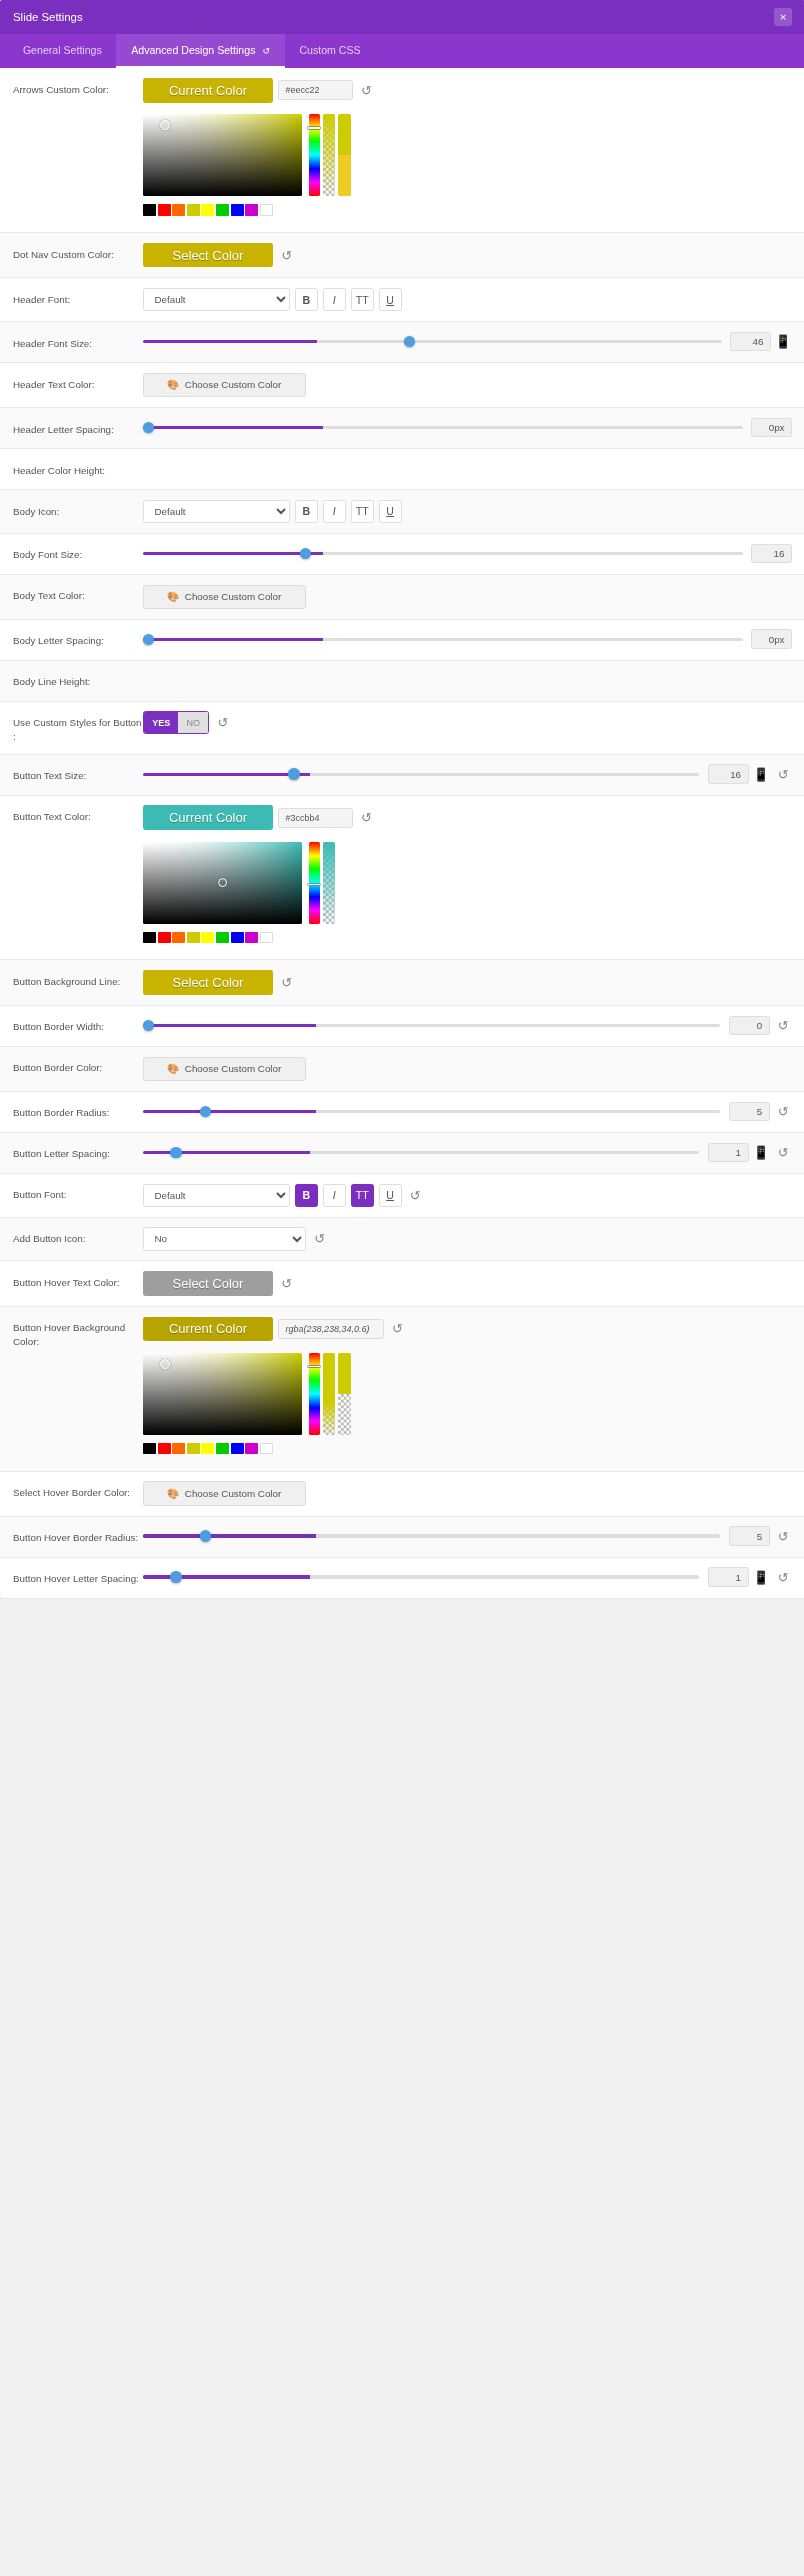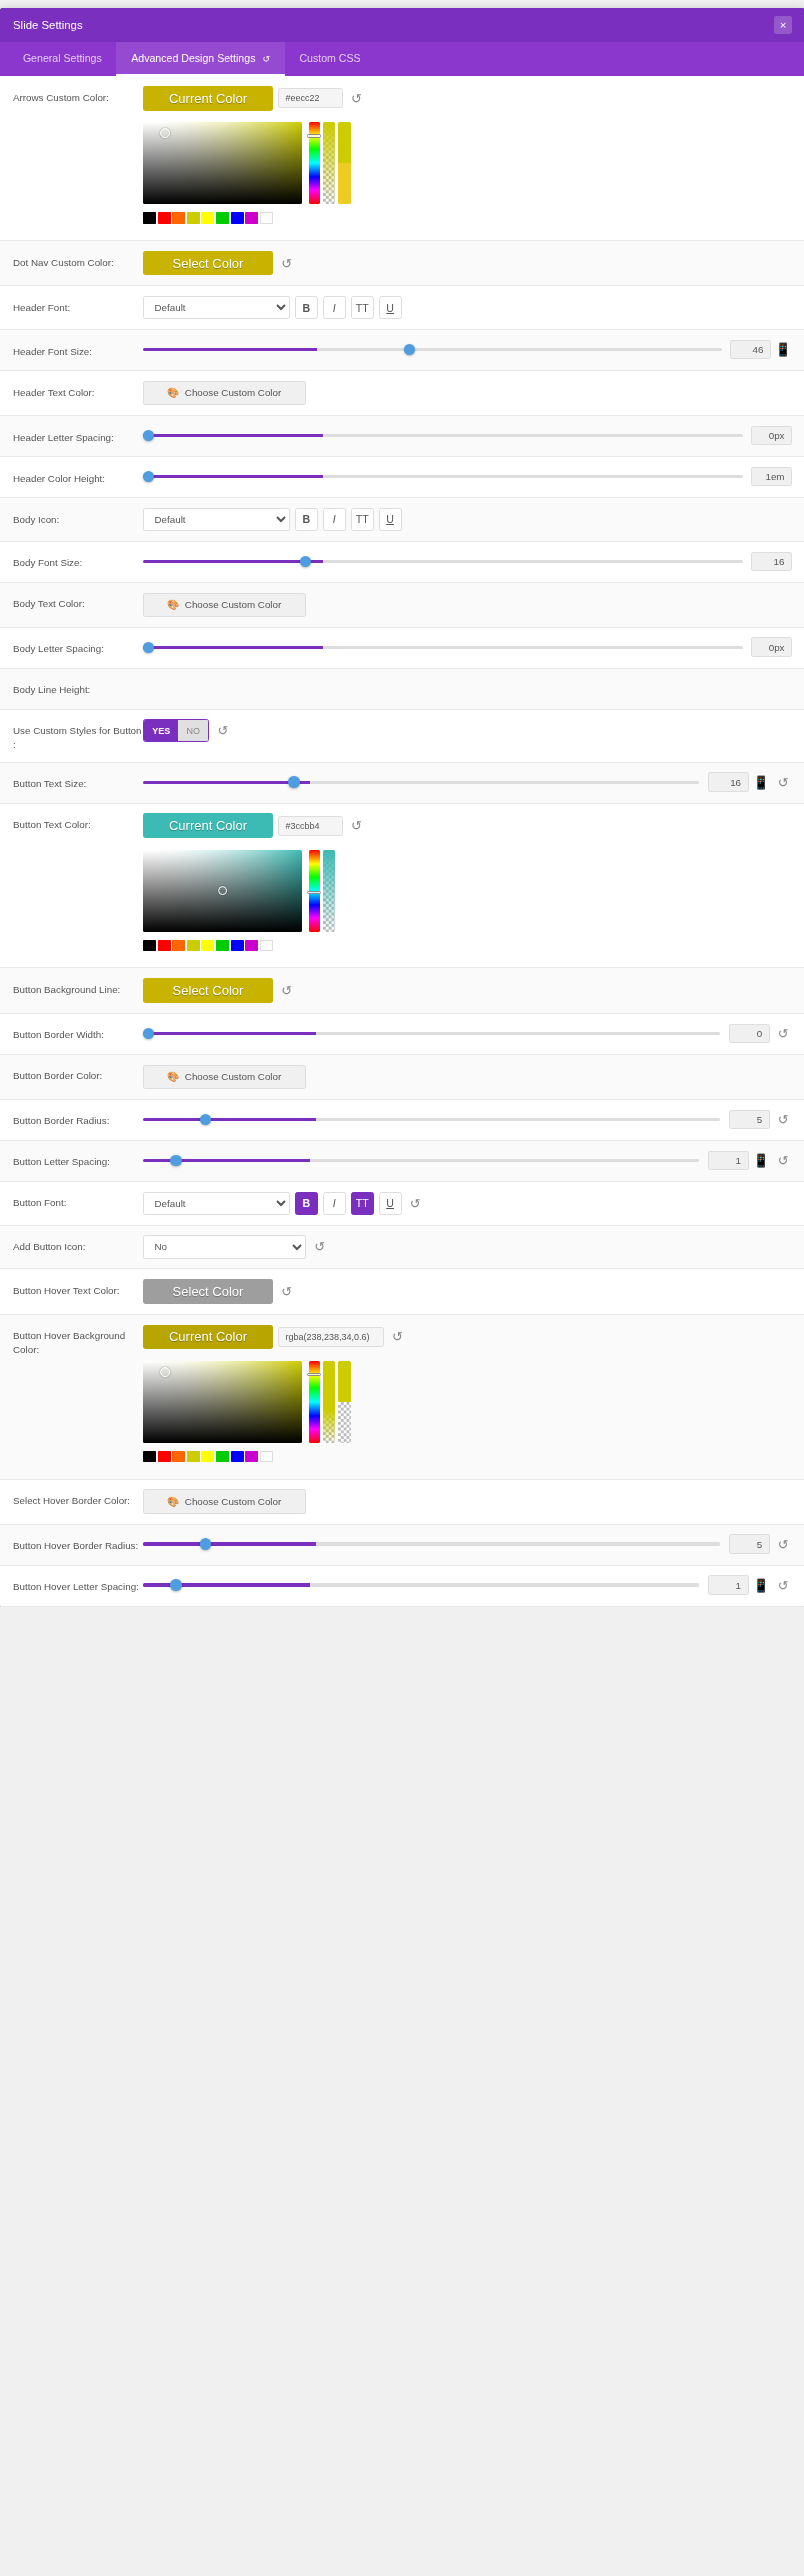--- a/index.html
+++ b/index.html
@@ -8,21 +8,20 @@
       font-size: 10.6px;
       background: #f0f0f0;
       color: #333;
     }
     .window {
       width: 805px;
       background: #0c4a6e;
       border-radius: 3.3px;
       overflow: hidden;
       box-shadow: 0 1.6px 8.2px rgba(0,0,0,0.2);
-      margin-top: 8px;
     }
     .title-bar {
       background: #7b2fbe;
       color: #fff;
       padding: 8.2px 13px;
       display: flex;
       align-items: center;
       justify-content: space-between;
     }
     .title-bar-title {
@@ -111,21 +110,21 @@
     .color-btn.teal { background: #3cbbb4; }
     .color-btn.gray { background: #9e9e9e; }
     .color-btn.yellow-hover { background: #b8a500; }
     .hex-input {
       border: 0.8px solid #ddd;
       background: #f5f5f5;
       padding: 4.1px 6.5px;
       font-size: 9px;
       color: #555;
       border-radius: 2.4px;
-      width: 65px;
+      width: 75px;
     }
     .reset-btn {
       background: none;
       border: none;
       cursor: pointer;
       color: #888;
       font-size: 13px;
       padding: 1.6px 3.3px;
     }
     .gradient-saturation {
@@ -442,26 +441,20 @@
       <div class="setting-control">
         <div class="slider-container">
           <input type="range" class="slider" min="0" max="20" value="0" style="">
           <div class="slider-value">0px</div>
         </div>
       </div>
     </div>
 
     <div class="setting-row">
       <div class="setting-label">Header Color Height:</div>
-      <div class="setting-control">
-        <div class="slider-container">
-          <input type="range" class="slider" min="0" max="5" value="0" step="0.1" style="">
-          <div class="slider-value">1em</div>
-        </div>
-      </div>
     </div>
 
     <div class="setting-row">
       <div class="setting-label">Body Icon:</div>
       <div class="setting-control">
         <select class="font-select">
           <option>Default</option>
         </select>
         <button class="format-btn">
             <b>B</b>
@@ -659,21 +652,21 @@
       <div class="setting-control">
         <button class="color-btn gray">Select Color</button>
         <button class="reset-btn">↺</button>
       </div>
     </div>
 
     <div class="setting-row">
       <div class="setting-label">Button Hover Background Color:</div>
       <div class="setting-control">
         <button class="color-btn yellow-hover">Current Color</button>
-        <input class="hex-input" type="text" value="rgba(238,238,34,0.6)" style="width: 106px;">
+        <input class="hex-input" type="text" value="rgba(238,238,34,0.6)" style="width: 106px; font-style: italic;">
         <button class="reset-btn">↺</button>
 
         <div class="color-picker-block full-row">
           <div class="picker-layout">
             <div style="display:flex;flex-direction:column;gap:3.3px;">
               <div class="picker-main-area" style="background: linear-gradient(to right, #fff, #cccc00);">
                 <div class="gradient-saturation"></div>
                 <div class="gradient-brightness"></div>
                 <div class="picker-circle" style="left:14%;top:14%;"></div>
               </div>

